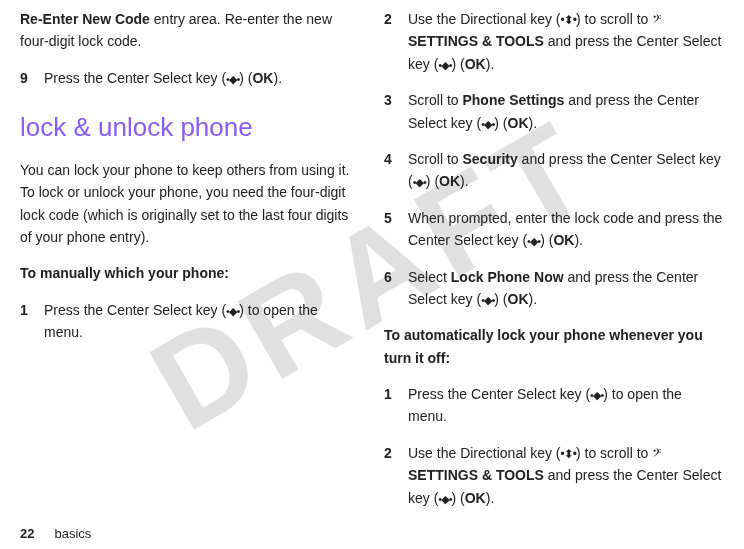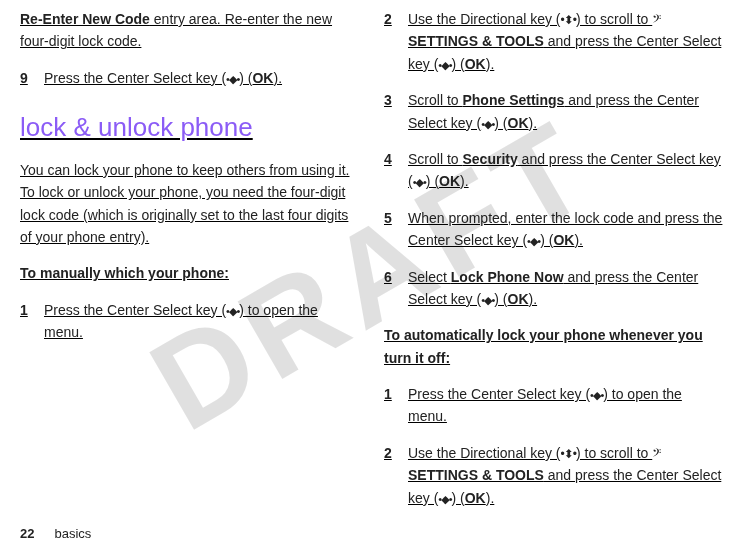--- a/index.html
+++ b/index.html
@@ -27,21 +27,20 @@
       letter-spacing: 8px;
       pointer-events: none;
       white-space: nowrap;
       z-index: 0;
     }
     .columns {
       display: flex;
       gap: 24px;
       position: relative;
       z-index: 1;
-      text-decoration: underline;
     }
     .col {
       flex: 1;
       font-size: 14px;
       line-height: 1.6;
       color: #222;
     }
     .step {
       display: flex;
       margin-bottom: 14px;

